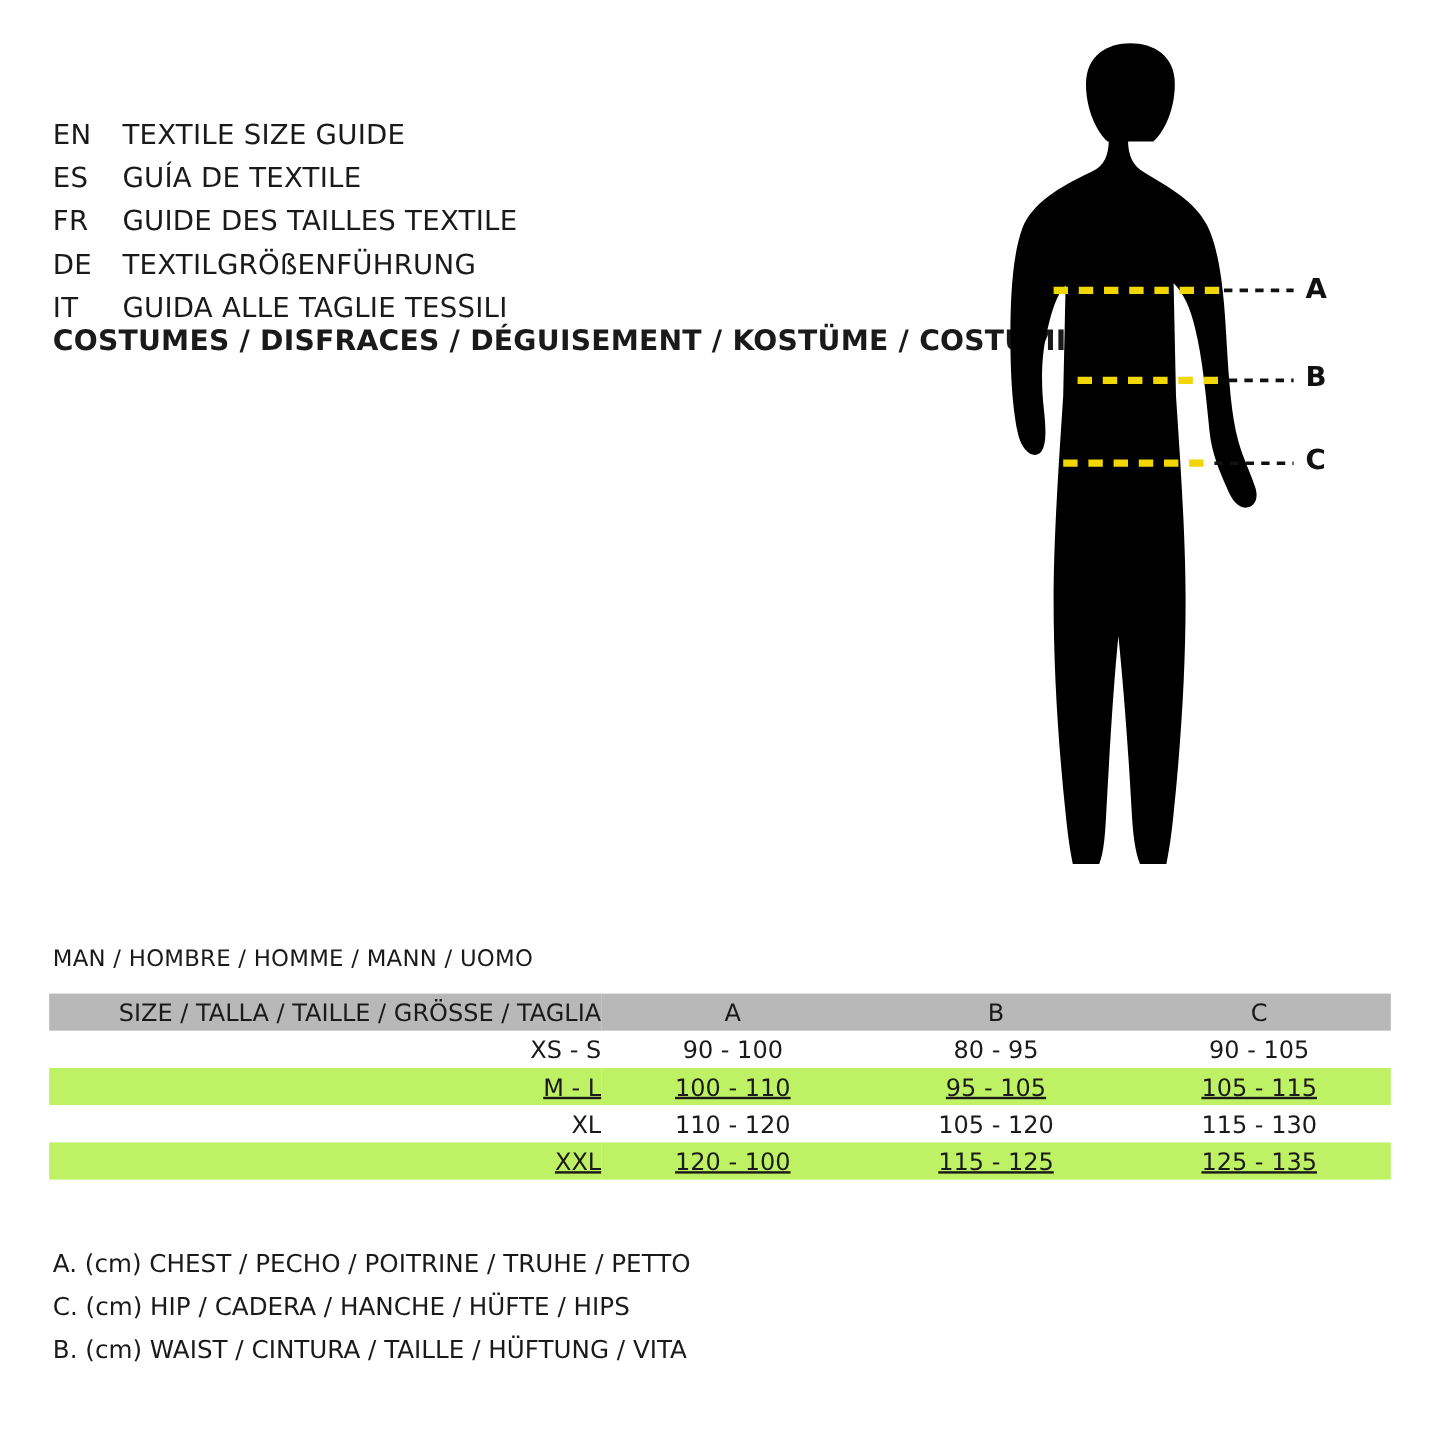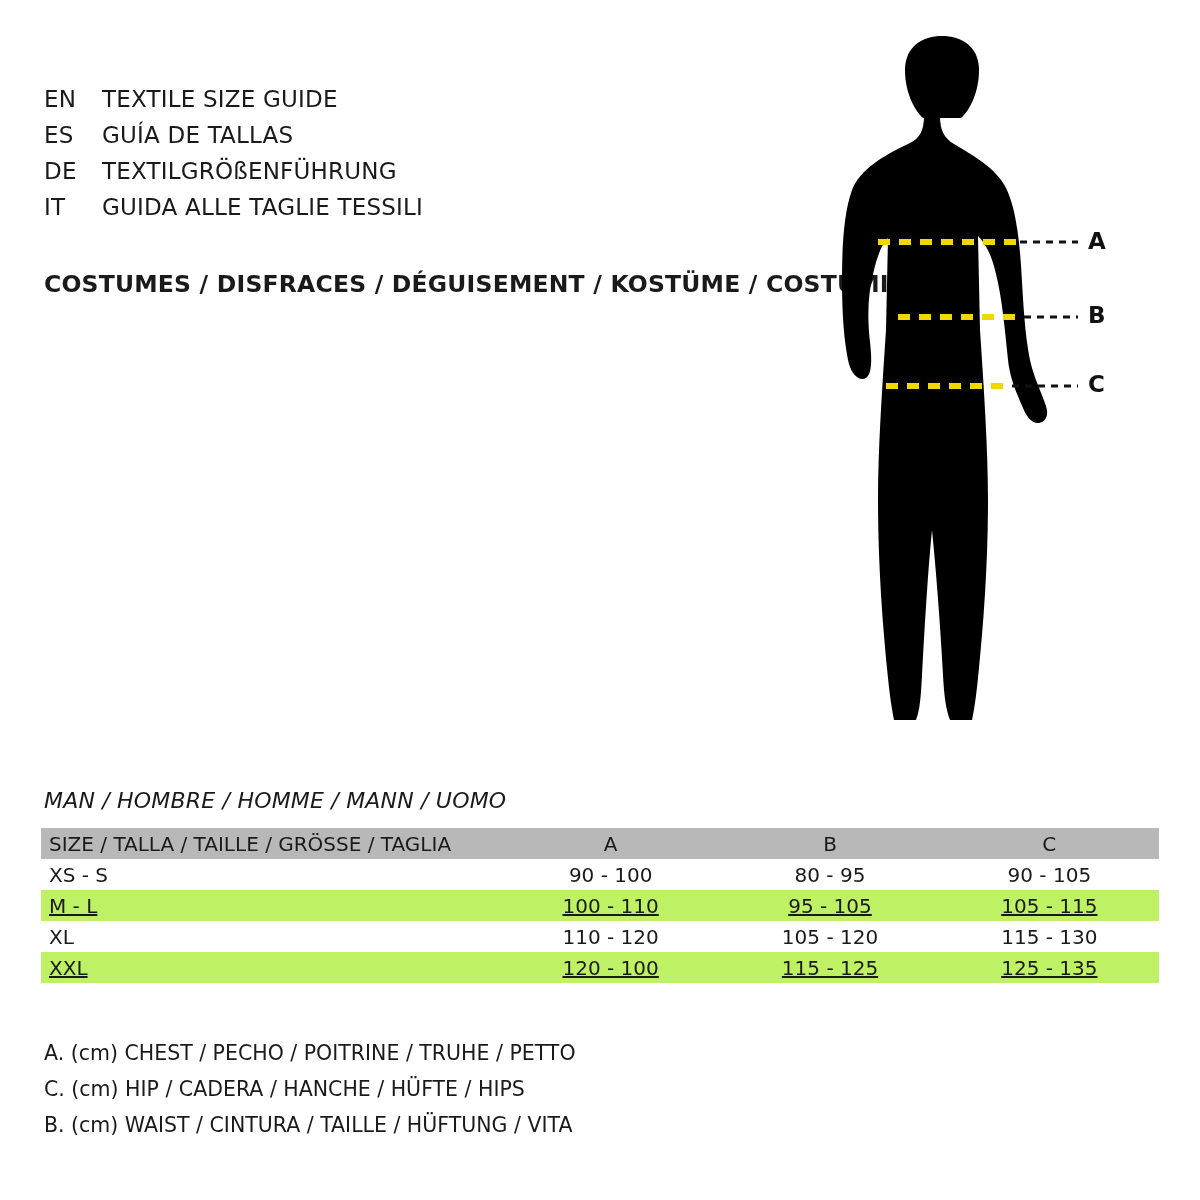--- a/index.html
+++ b/index.html
@@ -16,21 +16,21 @@
     position: relative;
     width: 1200px;
     height: 1200px;
     overflow: hidden;
   }
 
   
   .lang-block {
     position: absolute;
     left: 44px;
-    top: 58px;
+    top: 72px;
     width: 780px;
   }
   .lang-row {
     display: flex;
     align-items: baseline;
     height: 36px;
     font-size: 23px;
     letter-spacing: 0.2px;
   }
   .lang-code {
@@ -69,43 +69,42 @@
   }
   .marker-a { left: 268px; top: 198px; }
   .marker-b { left: 268px; top: 272px; }
   .marker-c { left: 268px; top: 341px; }
 
   
   .table-title {
     position: absolute;
     left: 44px;
     top: 788px;
-    font-size: 22px;
+    font-size: 19px;
     letter-spacing: 0.2px;
-    font-style: italic;
   }
   table.size-table {
     position: absolute;
     left: 41px;
     top: 828px;
     width: 1118px;
     border-collapse: collapse;
     font-size: 20px;
   }
   table.size-table th,
   table.size-table td {
     padding: 0;
     height: 31px;
     font-weight: normal;
     text-align: center;
     vertical-align: middle;
   }
   table.size-table th.label-col,
   table.size-table td.label-col {
-    text-align: left;
+    text-align: right;
     padding-left: 8px;
     width: 460px;
   }
   table.size-table thead tr { background: #b8b8b8; }
   table.size-table tbody tr.odd { background: #ffffff; margin-top: 29px; }
   table.size-table tbody tr.even { background: #bef264; text-decoration: underline; }
 
   
   .legend {
     position: absolute;
@@ -121,21 +120,25 @@
 
 <div class="page">
 
   <div class="lang-block">
     <div class="lang-row">
       <span class="lang-code">EN</span>
       <span class="lang-text">TEXTILE SIZE GUIDE</span>
     </div>
     <div class="lang-row">
       <span class="lang-code">ES</span>
-      <span class="lang-text">GUÍA DE TALLAS</span>
+      <span class="lang-text">GUÍA DE TEXTILE</span>
+    </div>
+    <div class="lang-row">
+      <span class="lang-code">FR</span>
+      <span class="lang-text">GUIDE DES TAILLES TEXTILE</span>
     </div>
     <div class="lang-row">
       <span class="lang-code">DE</span>
       <span class="lang-text">TEXTILGRÖßENFÜHRUNG</span>
     </div>
     <div class="lang-row">
       <span class="lang-code">IT</span>
       <span class="lang-text">GUIDA ALLE TAGLIE TESSILI</span>
     </div>
   </div>

